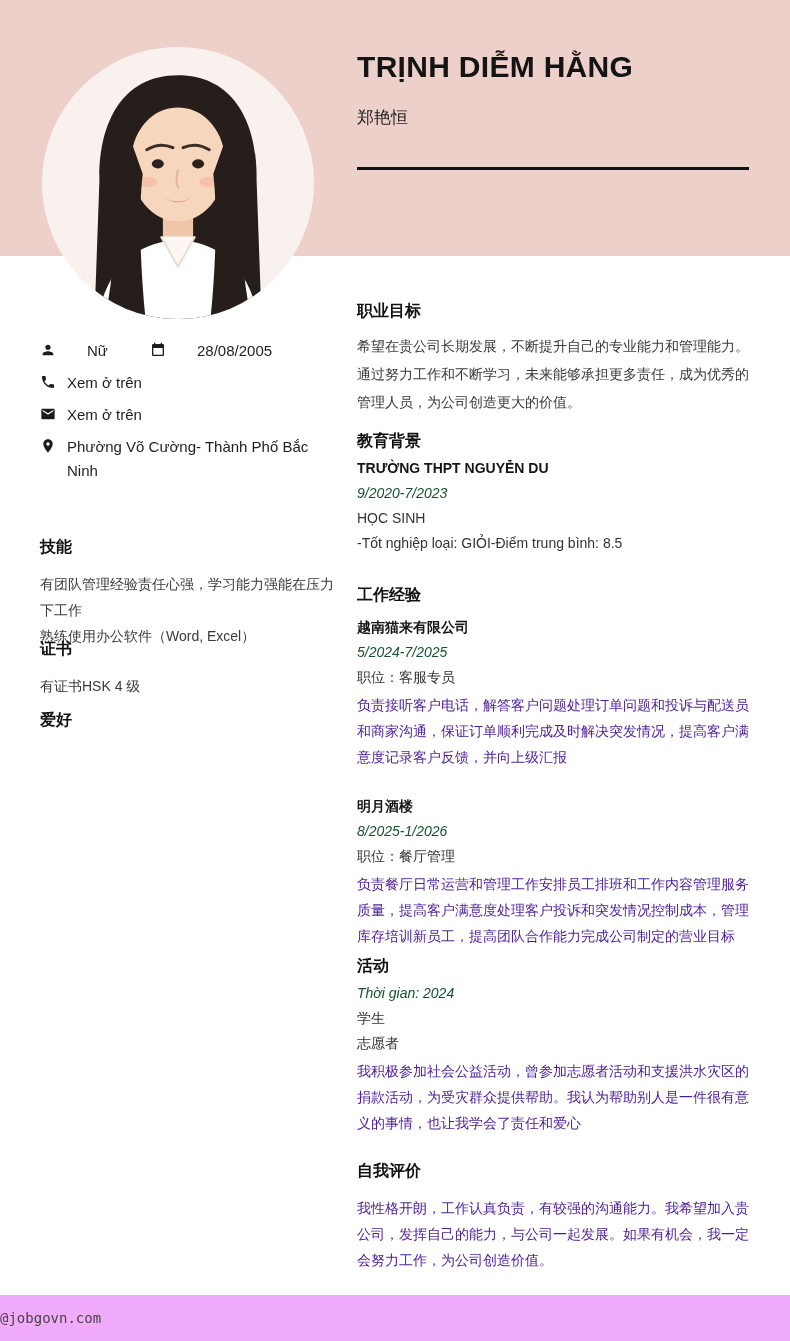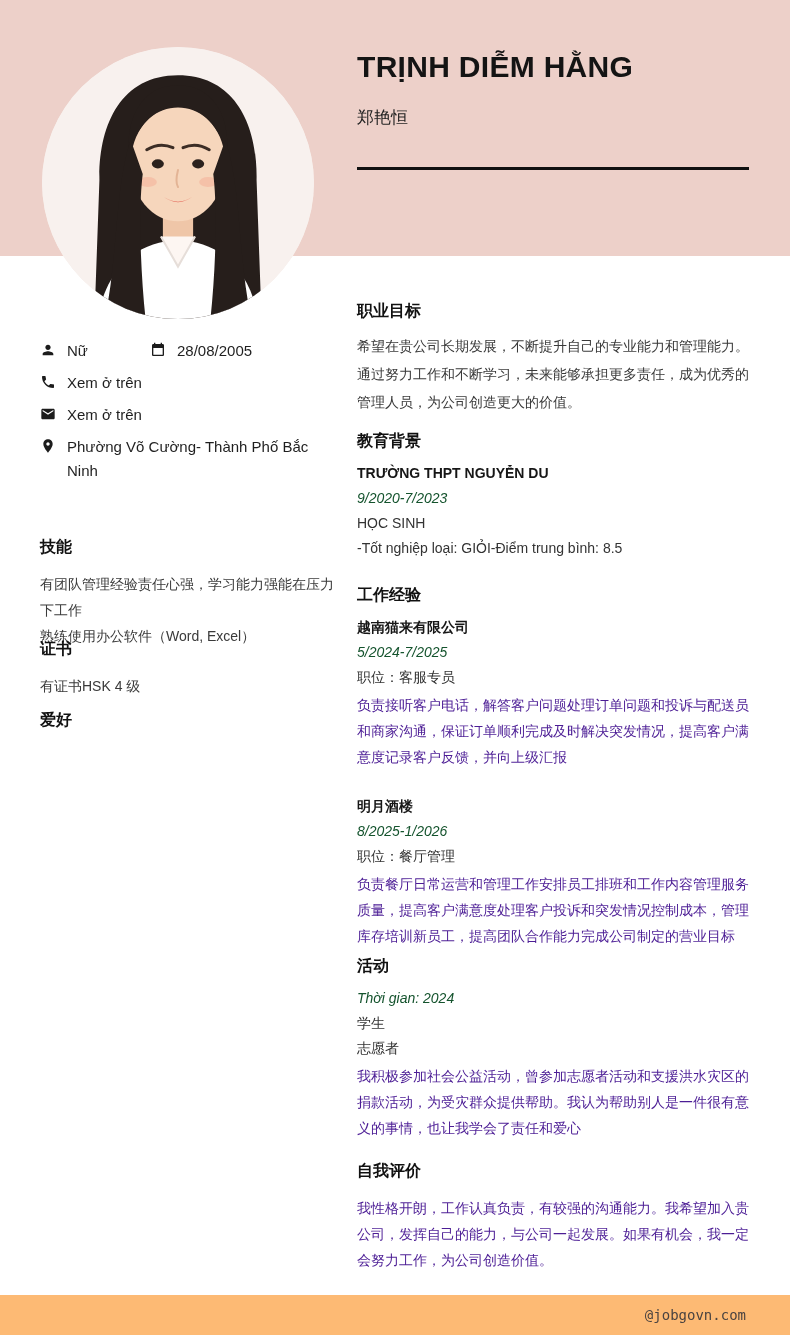--- a/index.html
+++ b/index.html
@@ -20,25 +20,25 @@
     top: 0; left: 0;
     width: 100%;
     height: 256px;
     background: #edd0c9;
   }
   .footer-band {
     position: absolute;
     left: 0;
     top: 1295px;
     width: 100%;
-    height: 40px;
-    background: #fdba74;
+    height: 46px;
+    background: #f0abfc;
     display: flex;
     align-items: center;
-    justify-content: flex-end;
+    justify-content: flex-start;
     padding-right: 44px;
   }
   .watermark {
     font-family: "DejaVu Sans Mono", "Liberation Mono", monospace;
     font-size: 14px;
     color: #4a4340;
   }
   .photo-wrap {
     position: absolute;
     left: 42px;
@@ -81,21 +81,21 @@
     left: 40px;
     top: 339px;
     width: 300px;
   }
   .contact-row {
     display: flex;
     align-items: flex-start;
     margin-bottom: 8px;
     min-height: 24px;
   }
-  .contact-pair { display: flex; width: 110px; }
+  .contact-pair { display: flex; width: 110px; gap: 20px; }
   .cicon {
     width: 16px;
     height: 16px;
     margin-top: 3px;
     margin-right: 11px;
     flex: none;
   }
   .cicon svg { display: block; width: 16px; height: 16px; fill: #1c1c1c; }
   .ctext {
     font-size: 15px;
@@ -126,21 +126,21 @@
   }
   .rbody26 {
     font-size: 14px;
     line-height: 26px;
     color: #4c1d95;
     margin-top: 2px;
   }
   .entry-line { font-size: 14px; line-height: 25px; color: #333333; }
   .entry-bold { font-weight: 700; color: #161616; }
   .entry-italic { font-style: italic; color: #14532d; }
-  .edu-block { margin-top: 5px; }
+  .edu-block { }
   .job-block { margin-top: 5px; }
   .job-gap { margin-top: 24px; }
 </style>
 </head>
 <body>
 
 <div class="page">
 
   <div class="header-band"></div>
 

